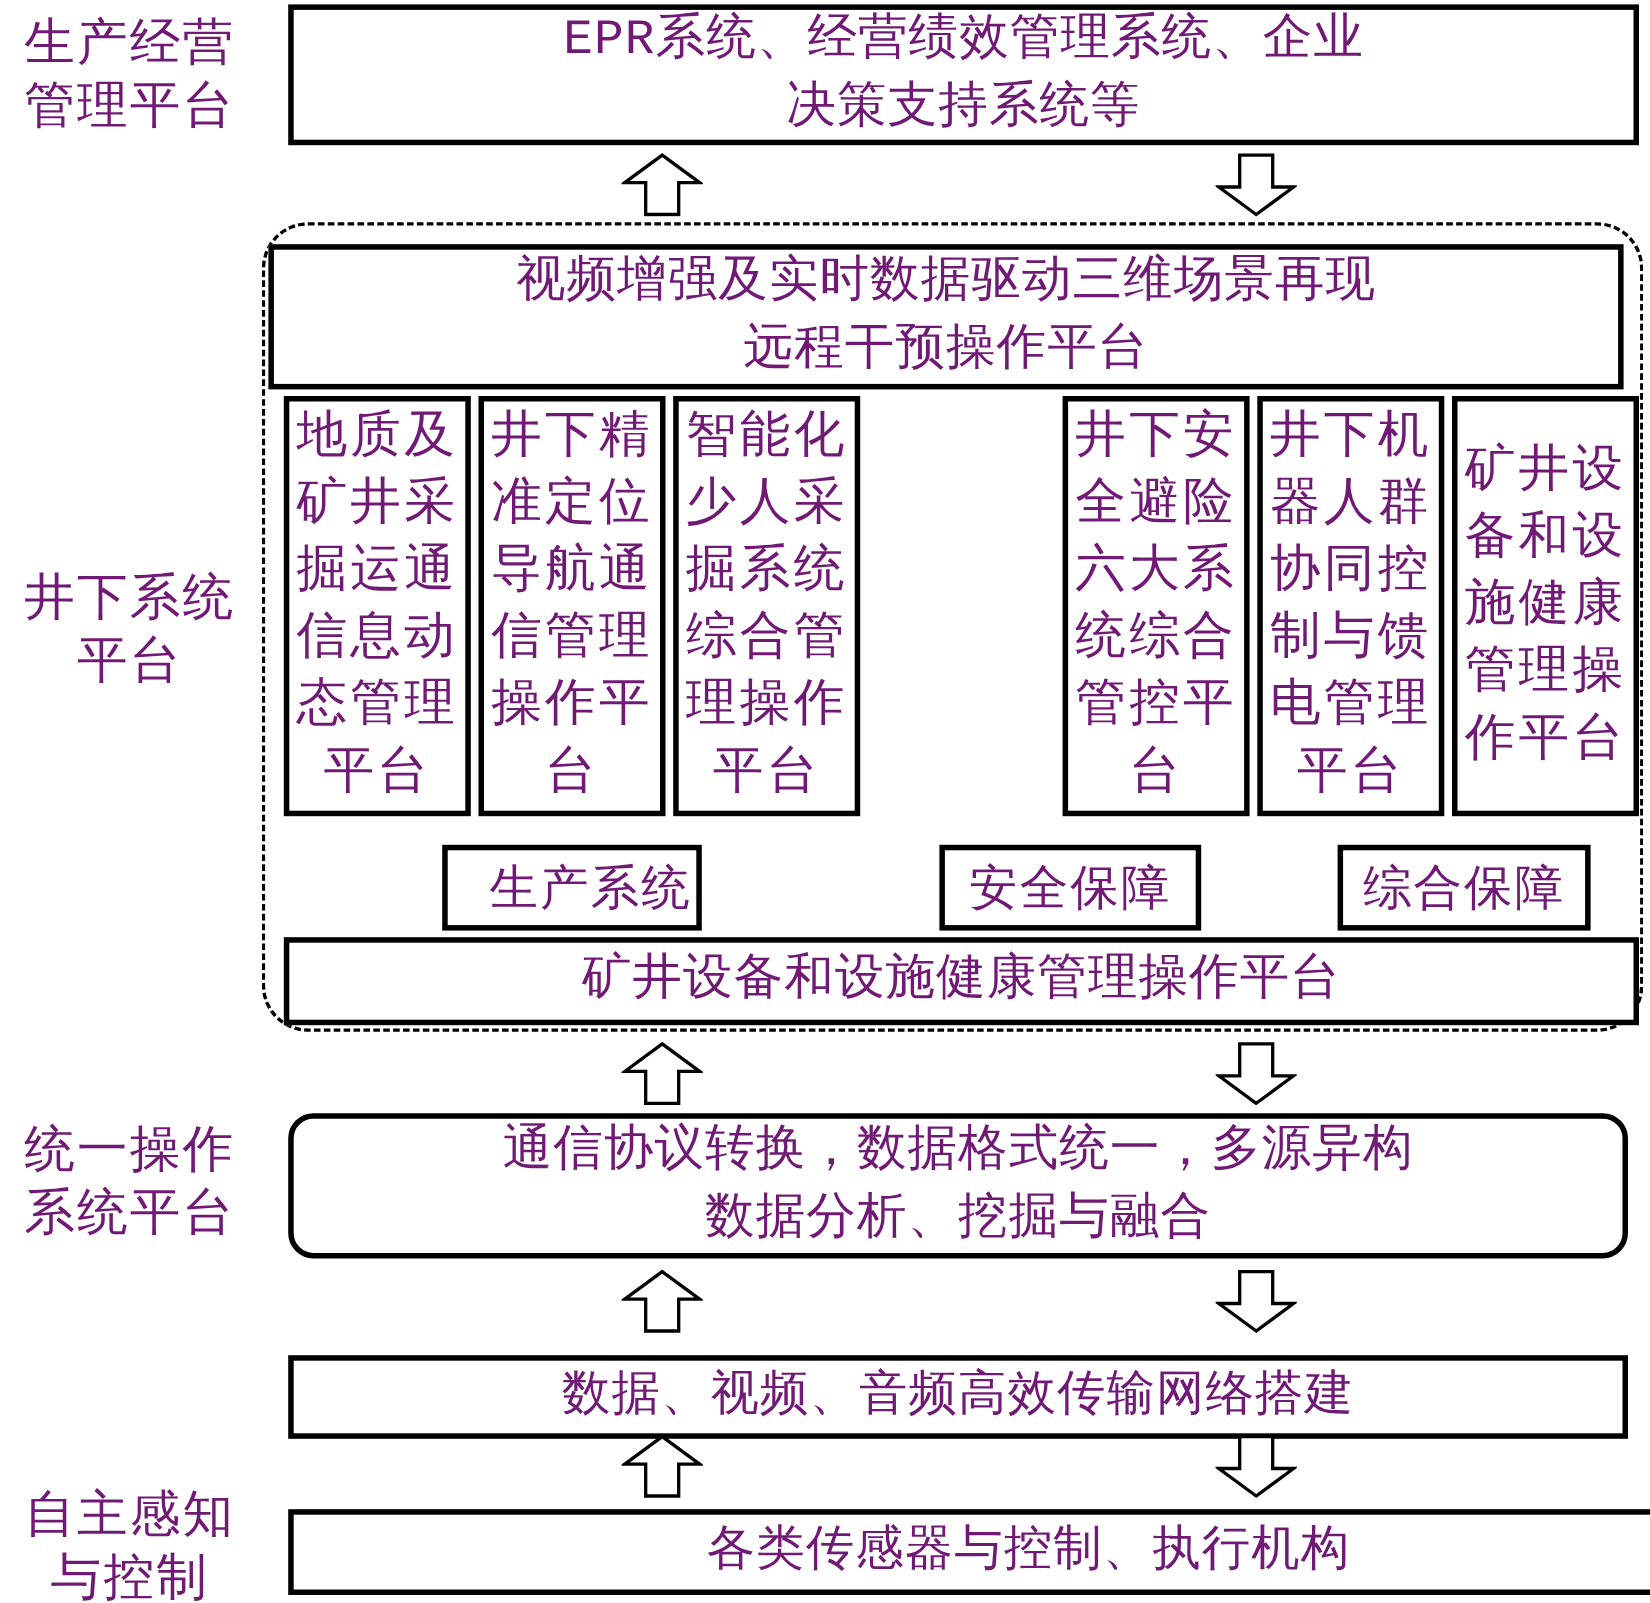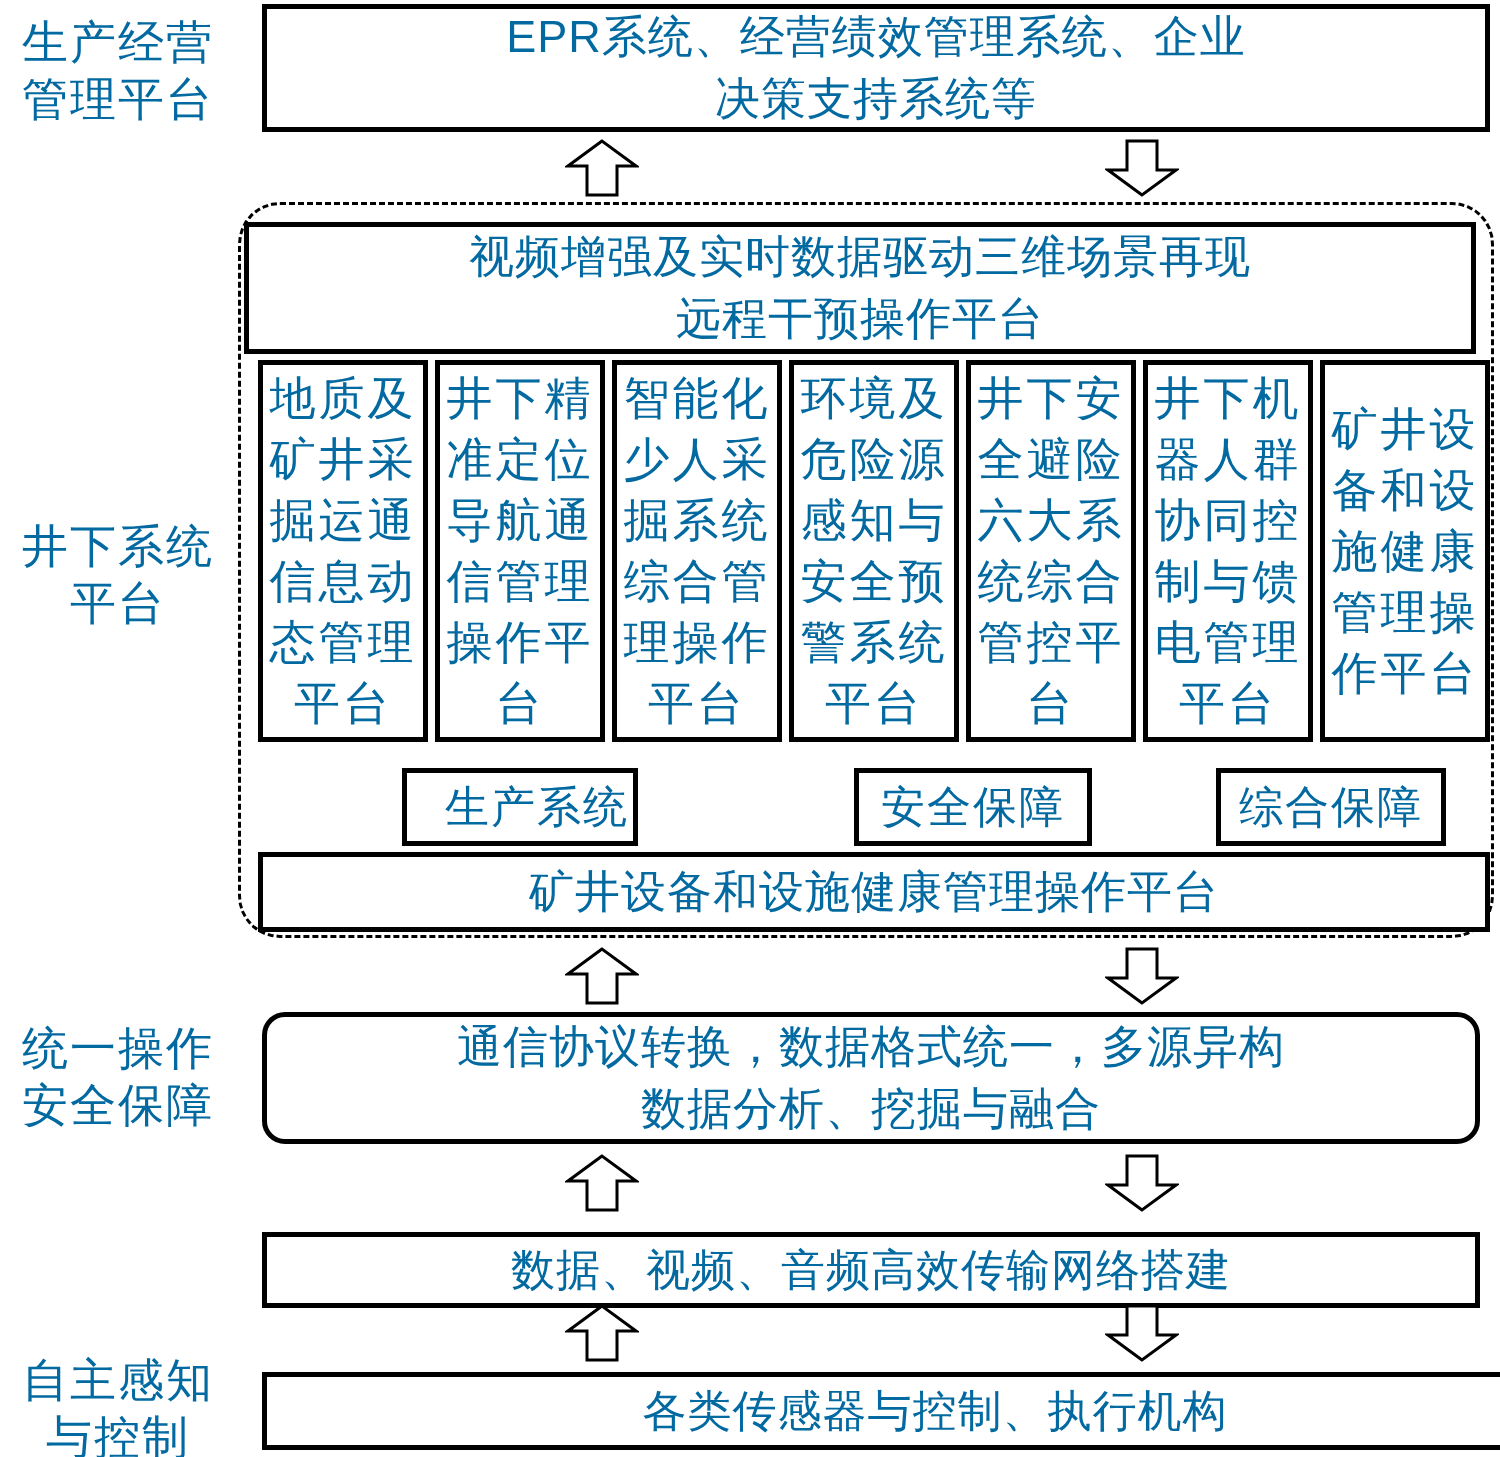--- a/index.html
+++ b/index.html
@@ -5,22 +5,22 @@
   html, body {
     margin: 0;
     padding: 0;
     background: #ffffff;
   }
   #canvas {
     position: relative;
     width: 1500px;
     height: 1457px;
     background: #ffffff;
-    font-family: Liberation Sans, sans-serif;
-    color: #0369a1;
+    font-family: Liberation Mono, monospace;
+    color: #701a75;
     overflow: hidden;
   }
   .box {
     position: absolute;
     border: 5px solid #000000;
     background: #ffffff;
     box-sizing: border-box;
     display: flex;
     align-items: center;
     justify-content: center;
@@ -86,21 +86,21 @@
 </head>
 <body>
 
 <div id="canvas">
 
   <div class="side-label" style="top:14px;">生产经营
 管理平台</div>
   <div class="side-label" style="top:518px;">井下系统
 平台</div>
   <div class="side-label" style="top:1020px;">统一操作
-安全保障</div>
+系统平台</div>
   <div class="side-label" style="top:1352px;">自主感知
 与控制</div>
 
   <div class="box big-text" style="left:262px; top:4px; width:1228px; height:128px;">EPR系统、经营绩效管理系统、企业
 决策支持系统等</div>
 
   <div class="arrow" style="left:565px; top:139px;">
     <svg viewBox="0 0 74 58">
         <polygon points="37,2 3,27 22,27 22,56 52,56 52,27 71,27" fill="#ffffff" stroke="#000000" stroke-width="3"></polygon>
       </svg>
@@ -117,23 +117,20 @@
 远程干预操作平台</div>
 
   <div class="column" style="left:258px;">
     <div class="coltext">地质及矿井采掘运通信息动态管理平台</div>
   </div>
   <div class="column" style="left:435px;">
     <div class="coltext">井下精准定位导航通信管理操作平台</div>
   </div>
   <div class="column" style="left:612px;">
     <div class="coltext">智能化少人采掘系统综合管理操作平台</div>
-  </div>
-  <div class="column" style="left:789px;">
-    <div class="coltext">环境及危险源感知与安全预警系统平台</div>
   </div>
   <div class="column" style="left:966px;">
     <div class="coltext">井下安全避险六大系统综合管控平台</div>
   </div>
   <div class="column" style="left:1143px;">
     <div class="coltext">井下机器人群协同控制与馈电管理平台</div>
   </div>
   <div class="column" style="left:1320px;">
     <div class="coltext">矿井设备和设施健康管理操作平台</div>
   </div>

